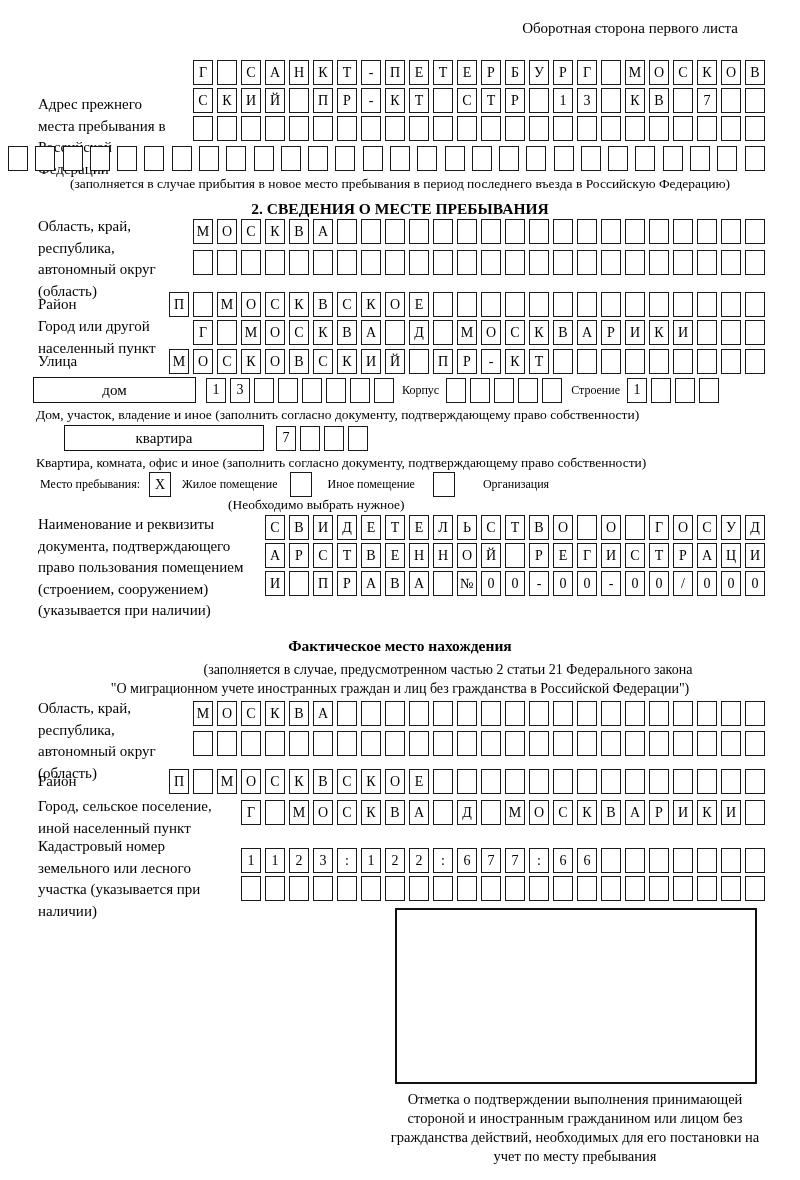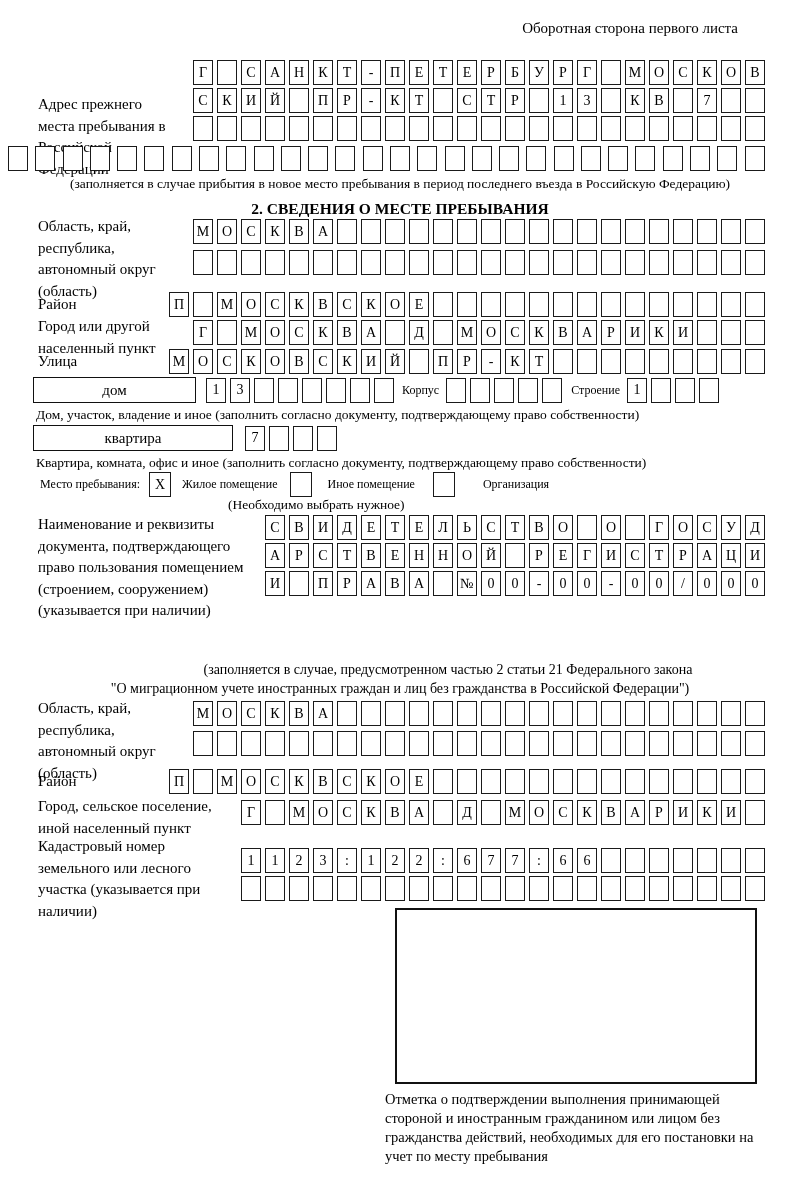--- a/index.html
+++ b/index.html
@@ -315,21 +315,21 @@
     <div class="cells-inline" style="margin-left:7px;">
         <span class="cell">1</span>
         <span class="cell"></span>
         <span class="cell"></span>
         <span class="cell"></span>
       </div>
   </div>
   <div class="cap" style="left:36px; top:407px;">Дом, участок, владение и иное (заполнить согласно документу, подтверждающему право собственности)</div>
 
   <div class="inline-row" style="left:33px; top:425px;">
-    <div class="widebox" style="width:200px;">квартира</div>
+    <div class="widebox" style="width:200px;margin-left:31px;">квартира</div>
     <div class="cells-inline" style="margin-left:12px;">
         <span class="cell">7</span>
         <span class="cell"></span>
         <span class="cell"></span>
         <span class="cell"></span>
       </div>
   </div>
   <div class="cap" style="left:36px; top:455px;">Квартира, комната, офис и иное (заполнить согласно документу, подтверждающему право собственности)</div>
 
   <div class="inline-row" style="left:40px; top:472px;">
@@ -407,20 +407,21 @@
       <span class="cell">0</span>
       <span class="cell">-</span>
       <span class="cell">0</span>
       <span class="cell">0</span>
       <span class="cell">/</span>
       <span class="cell">0</span>
       <span class="cell">0</span>
       <span class="cell">0</span>
     </div>
 
+  <div class="title" style="top:637px;">Фактическое место нахождения</div>
   <div class="cap" style="left:0; top:662px; width:800px; text-align:center; font-size:14px;padding-left:48px;">(заполняется в случае, предусмотренном частью 2 статьи 21 Федерального закона</div>
   <div class="cap" style="left:0; top:681px; width:800px; text-align:center; font-size:14px;">"О миграционном учете иностранных граждан и лиц без гражданства в Российской Федерации")</div>
 
   <div class="lbl" style="left:38px; top:698px; width:150px;">Область, край, республика, автономный округ (область)</div>
   <div class="boxrow" style="top:701px;">
       <span class="cell">М</span>
       <span class="cell">О</span>
       <span class="cell">С</span>
       <span class="cell">К</span>
       <span class="cell">В</span>
@@ -570,15 +571,15 @@
       <span class="cell"></span>
       <span class="cell"></span>
       <span class="cell"></span>
       <span class="cell"></span>
       <span class="cell"></span>
       <span class="cell"></span>
       <span class="cell"></span>
     </div>
 
   <div class="abs stamp" style="left:395px; top:908px; width:362px; height:176px;"></div>
-  <div class="cap cap-wrap" style="left:385px; top:1090px; width:380px; font-size:14.5px; line-height:19px;">Отметка о подтверждении выполнения принимающей стороной и иностранным гражданином или лицом без гражданства действий, необходимых для его постановки на учет по месту пребывания</div>
+  <div class="cap cap-wrap" style="left:385px; top:1090px; width:380px; text-align:center; font-size:14.5px; line-height:19px;">Отметка о подтверждении выполнения принимающей стороной и иностранным гражданином или лицом без гражданства действий, необходимых для его постановки на учет по месту пребывания</div>
 
 </div>
 
 </body></html>

